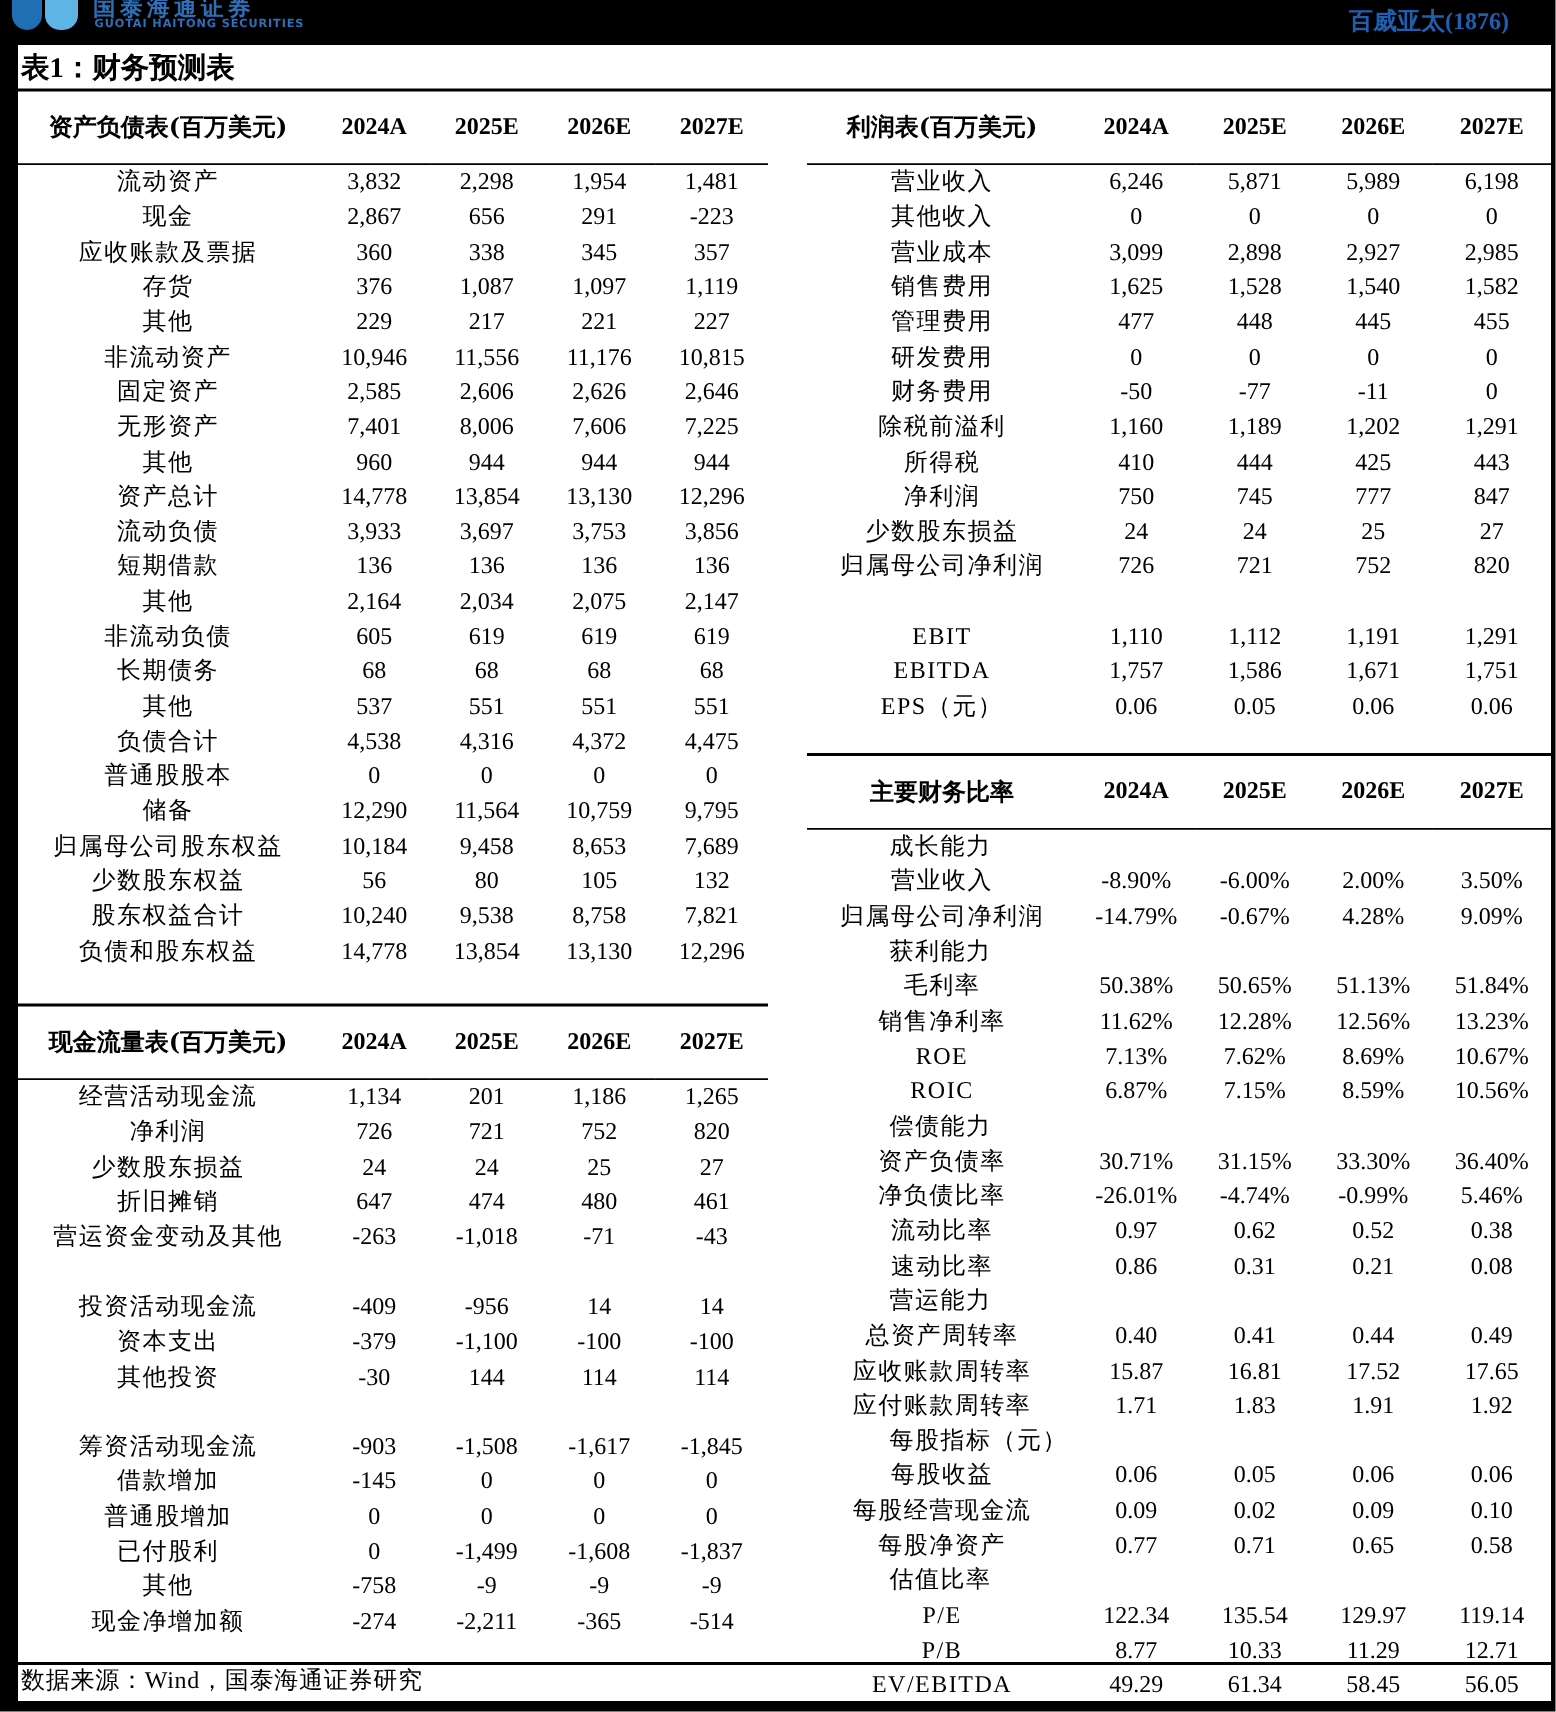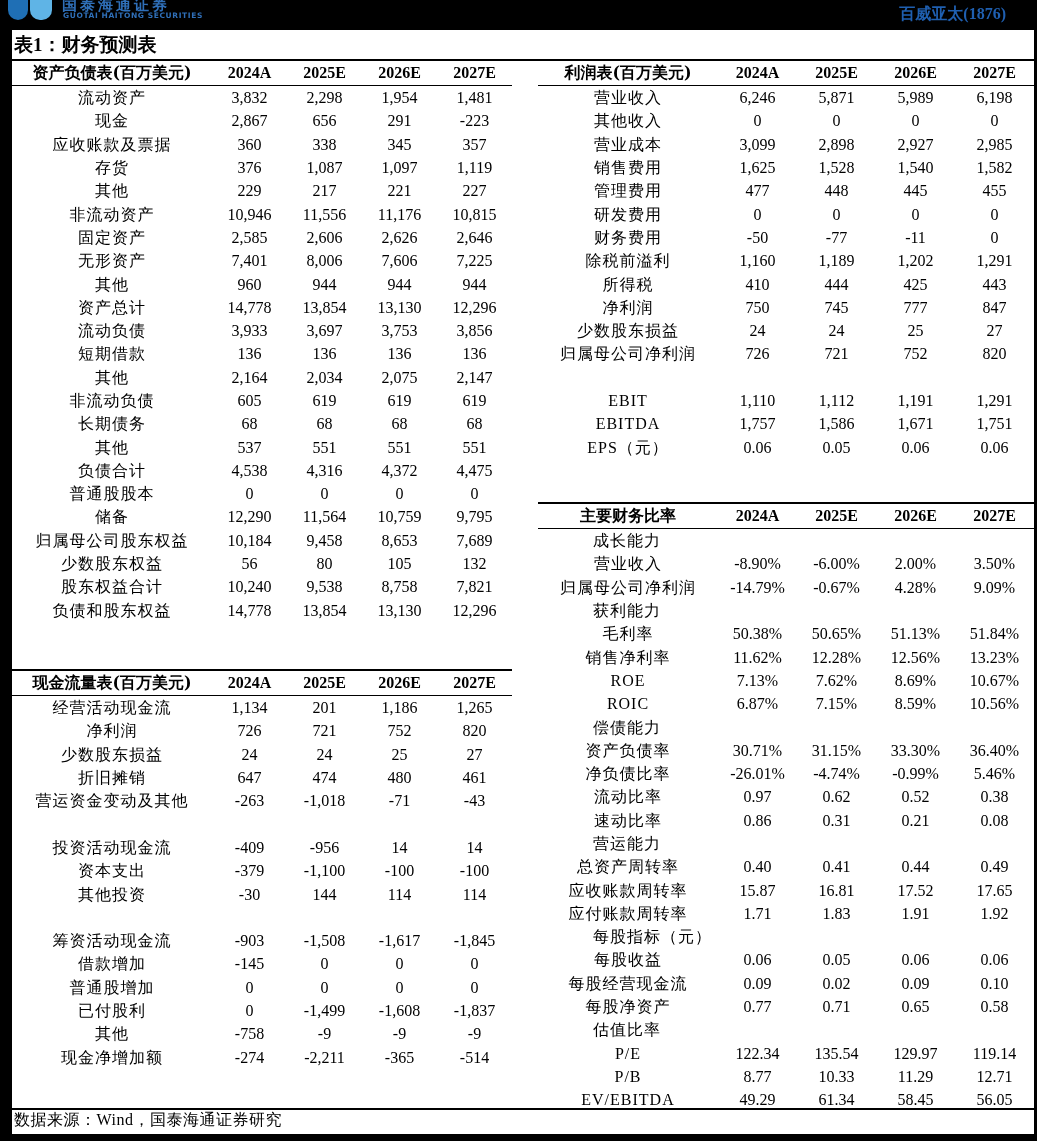--- a/index.html
+++ b/index.html
@@ -13,21 +13,21 @@
   .logo .l2 { position:absolute; left:22px; top:0; width:22px; height:20px; background:#5fb4e6; border-radius:0 0 10px 10px; }
   .brand-cn { position:absolute; left:62px; top:-4px; color:#2f6fb8; font-family:"DejaVu Sans",sans-serif; font-weight:bold; font-size:15px; letter-spacing:3px; }
   .brand-en { position:absolute; left:63px; top:11px; color:#2f6fb8; font-family:"DejaVu Sans",sans-serif; font-weight:bold; font-size:7.5px; letter-spacing:0.6px; }
   .stock { position:absolute; right:8px; top:4px; color:#1f5fb0; font-weight:bold; font-size:16px; }
 
   .page { position:absolute; left:12px; top:30px; width:1022px; height:1104px; background:#fff; }
   .title { position:absolute; left:2px; top:2px; font-size:19px; font-weight:bold; }
   .title-rule { position:absolute; left:0; top:29px; width:1022px; height:2px; background:#000; }
 
   table.fin { position:absolute; border-collapse:collapse; table-layout:fixed; font-size:16px; }
-  table.fin th { font-weight:bold; height:24px; padding:0; text-align:center; border-bottom:1.5px solid #000; font-size:16px;}
+  table.fin th { font-weight:bold; height:24px; padding:12px; text-align:center; border-bottom:1.5px solid #000; font-size:16px;}
   table.fin td { height:23.3px; padding:0; text-align:center; line-height:23px; white-space:nowrap; }
   .cn-th { font-family:"DejaVu Serif",serif; }
   .lbl { letter-spacing:1px; }
   .lbl.left { text-align:left; padding-left:55px !important; }
 
   #bs { left:0; top:31px; width:500px; }
   #cf { left:0; top:641px; width:500px; }
   #is { left:526px; top:31px; width:496px; }
   #rt { left:526px; top:474px; width:496px; }
 

